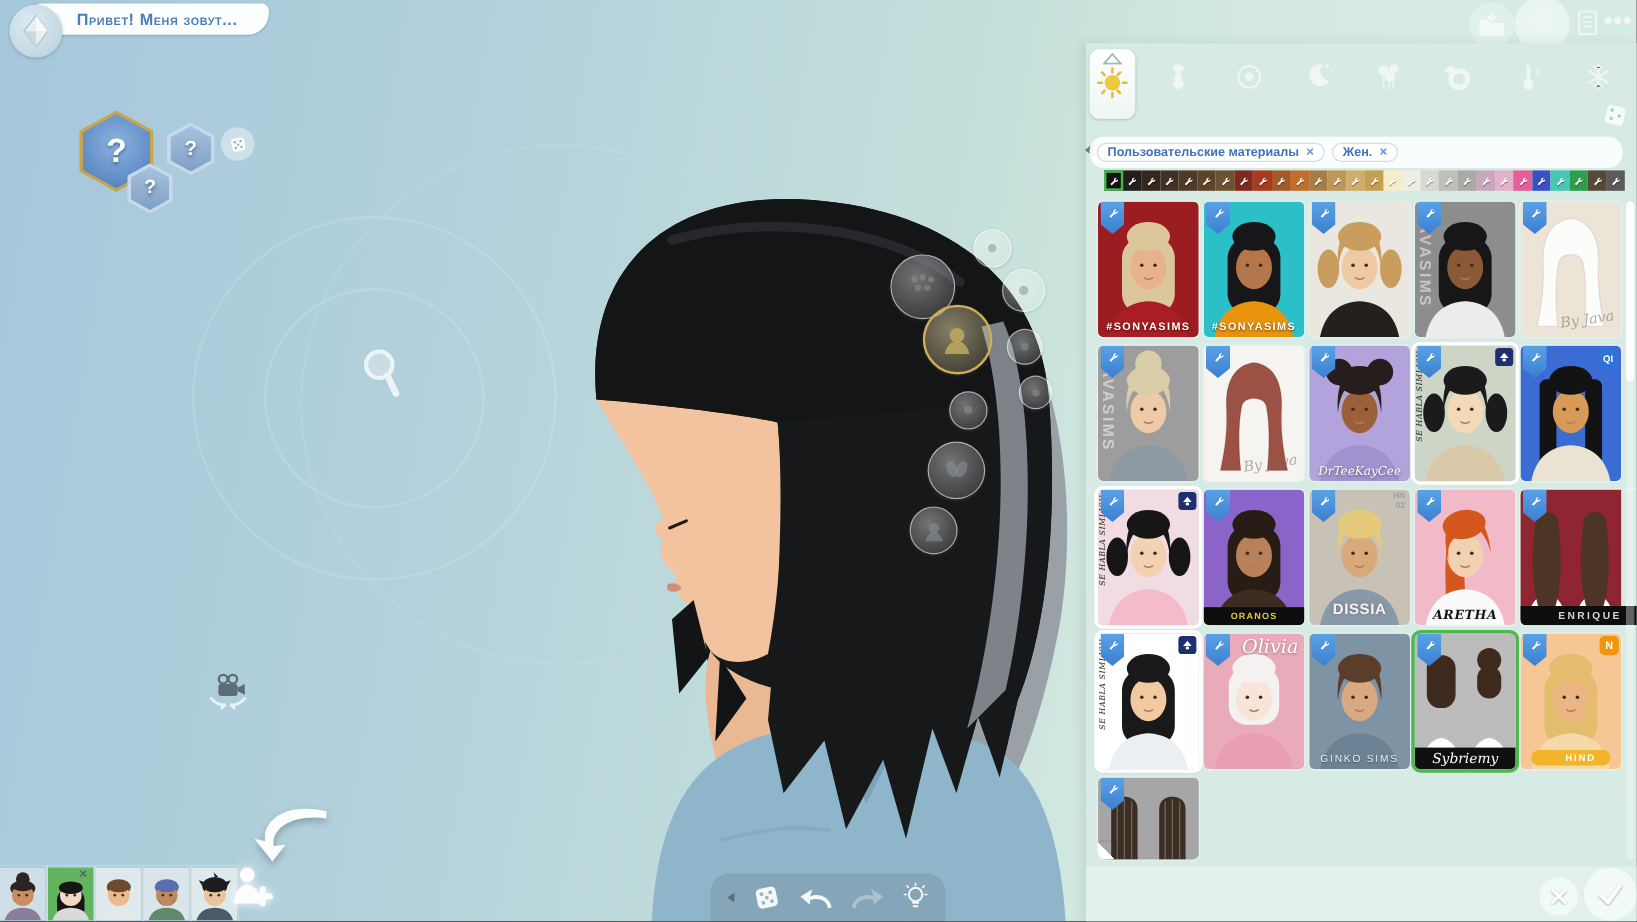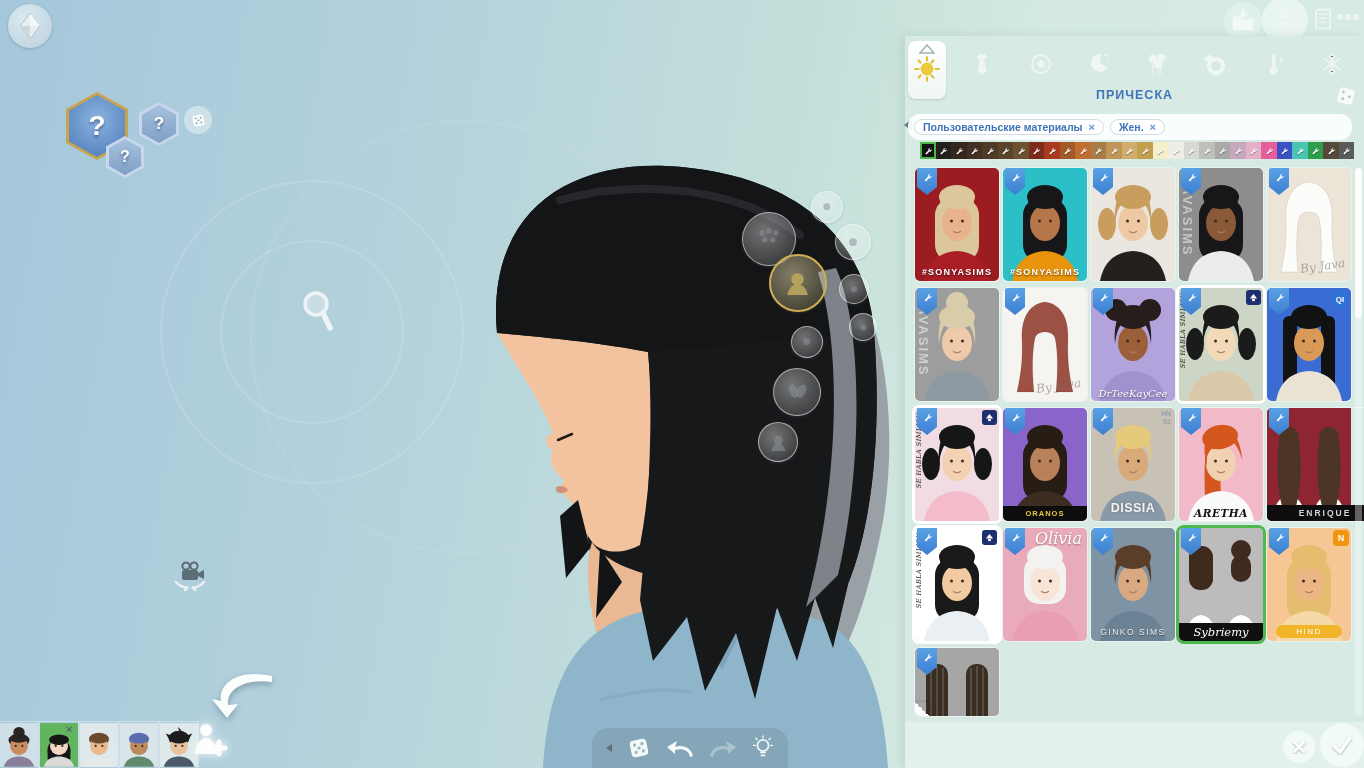--- a/index.html
+++ b/index.html
@@ -94,21 +94,21 @@
     background:linear-gradient(45deg,#ffffff 50%,rgba(255,255,255,0) 50%);box-shadow:1px -1px 2px rgba(0,0,0,.15);}
 
   .lbl{position:absolute;left:0;right:0;text-align:center;}
   .lbl-caps{bottom:4px;color:#fff;font-weight:700;font-size:9px;letter-spacing:1.2px;text-shadow:0 1px 2px rgba(0,0,0,.6);}
   .lbl-script{bottom:2px;color:#fff;font-family:"DejaVu Serif",serif;font-style:italic;font-size:10px;text-shadow:0 1px 2px rgba(0,0,0,.5);}
   .lbl-yellow{bottom:0;background:#0d0d0d;color:#e8c83c;font-weight:700;font-size:7.5px;padding:3px 0;letter-spacing:1px;}
   .lbl-watermark{bottom:6px;color:rgba(255,255,255,.9);font-weight:700;font-size:12.5px;letter-spacing:.5px;text-shadow:0 0 3px rgba(110,100,80,.7);}
   .lbl-serif{bottom:2px;color:#141414;font-family:"DejaVu Serif",serif;font-style:italic;font-weight:700;font-size:10.5px;letter-spacing:.5px;}
   .lbl-bar{bottom:0;background:#0d0d0d;color:#ced4d8;font-size:8.5px;letter-spacing:2px;padding:3px 0;font-weight:700;}
   .lbl-barscript{bottom:0;background:#101010;color:#fff;font-family:"DejaVu Serif",serif;font-style:italic;font-size:11.5px;padding:2px 0;}
-  .lbl-pill{bottom:3px;left:9px;right:9px;background:#f2b429;color:#fff;font-weight:400;font-size:8px;border-radius:8px;padding:2px 0;letter-spacing:1.5px;}
+  .lbl-pill{bottom:3px;left:9px;right:9px;background:#f2b429;color:#fff;font-weight:700;font-size:8px;border-radius:8px;padding:2px 12px;letter-spacing:1.5px;text-align:right;}
   .lbl-thin{bottom:4px;color:#eaf0f4;font-size:8.5px;letter-spacing:1.5px;text-shadow:0 1px 1px rgba(0,0,0,.4);}
   .script-top{position:absolute;top:1px;right:5px;color:#fff;font-family:"DejaVu Serif",serif;font-style:italic;
     font-size:16px;text-shadow:0 1px 2px rgba(0,0,0,.35);}
   .vert-big{position:absolute;left:1px;top:8px;writing-mode:vertical-rl;color:rgba(255,255,255,.5);
     font-weight:700;font-size:13px;letter-spacing:2px;}
   .vert-hand{position:absolute;left:0;top:4px;writing-mode:vertical-rl;transform:rotate(180deg);
     color:#1c1c1c;font-size:6.5px;font-style:italic;font-family:"DejaVu Serif",serif;letter-spacing:.5px;}
 
   #grid-scrollbar{left:1355px;top:168px;width:7px;height:548px;background:rgba(255,255,255,.35);border-radius:4px;z-index:3;}
   #grid-scroll-thumb{position:absolute;left:0;top:0;width:7px;height:150px;background:#fdfdfd;border-radius:4px;}
@@ -142,20 +142,21 @@
     <path d="M497 333 C487 222 556 162 666 166 C780 171 866 227 874 332 L648 352 C620 346 560 338 497 333 Z" fill="#141517"></path>
     <path d="M648 352 L874 332 C882 432 872 525 848 584 L833 648 L815 597 L797 661 L777 607 L755 699 L736 633 L705 691 L687 617 L653 661 L640 600 C648 520 654 412 648 352 Z" fill="#17181a"></path>
     <path d="M836 268 C864 330 862 470 838 575 L806 607 C834 505 846 365 818 272 Z" fill="#8f979d" opacity=".85"></path>
     <path d="M578 500 L560 516 L566 578 L590 548 Z" fill="#131416"></path>
     <path d="M600 548 L596 618 L622 582 Z" fill="#131416"></path>
     <path d="M558 440 L572 434" stroke="#241a14" stroke-width="2.5" stroke-linecap="round"></path>
     <path d="M556 487 C560 485 566 486 568 490 C565 494 559 494 556 491 Z" fill="#d09078"></path>
     <path d="M560 200 C640 178 740 188 800 235" stroke="#3c4046" stroke-width="8" fill="none" opacity=".45" stroke-linecap="round"></path>
   </svg>
 
+  <div id="name-banner" class="abs">Привет! Меня зовут...</div>
   <div id="plumbob-badge" class="abs">
     <svg width="26" height="30" viewBox="0 0 26 30">
         <polygon points="13,2 23,15 13,28 3,15" fill="#e9eef1" stroke="#b2bec6" stroke-width="1"></polygon>
         <polygon points="13,2 23,15 13,15" fill="#f6f9fa"></polygon>
         <polygon points="13,15 13,28 3,15" fill="#cdd8de"></polygon>
       </svg>
   </div>
 
   <div id="hex-main-outer" class="abs hex">
     <div id="hex-main-inner" class="abs hex">
@@ -402,21 +403,20 @@
         <g transform="rotate(14 14 14)">
           <rect x="5" y="5" width="18" height="18" rx="4" fill="#f6fafa"></rect>
           <g fill="#aec4c4">
             <circle cx="10" cy="10" r="1.6"></circle>
             <circle cx="18" cy="14" r="1.6"></circle>
             <circle cx="11" cy="18" r="1.6"></circle>
           </g>
         </g>
       </svg>
   </div>
-  <div id="panel-title" class="abs">ПРИЧЕСКА</div>
 
   <div id="filter-arrow" class="abs">
     <svg width="10" height="14" viewBox="0 0 10 14">
         <polygon points="9,1 1,7 9,13" fill="#6a7a84"></polygon>
       </svg>
   </div>
   <div id="filter-bar" class="abs">
       <div class="pill">
         <span>Пользовательские материалы</span>
         <span class="x">×</span>

